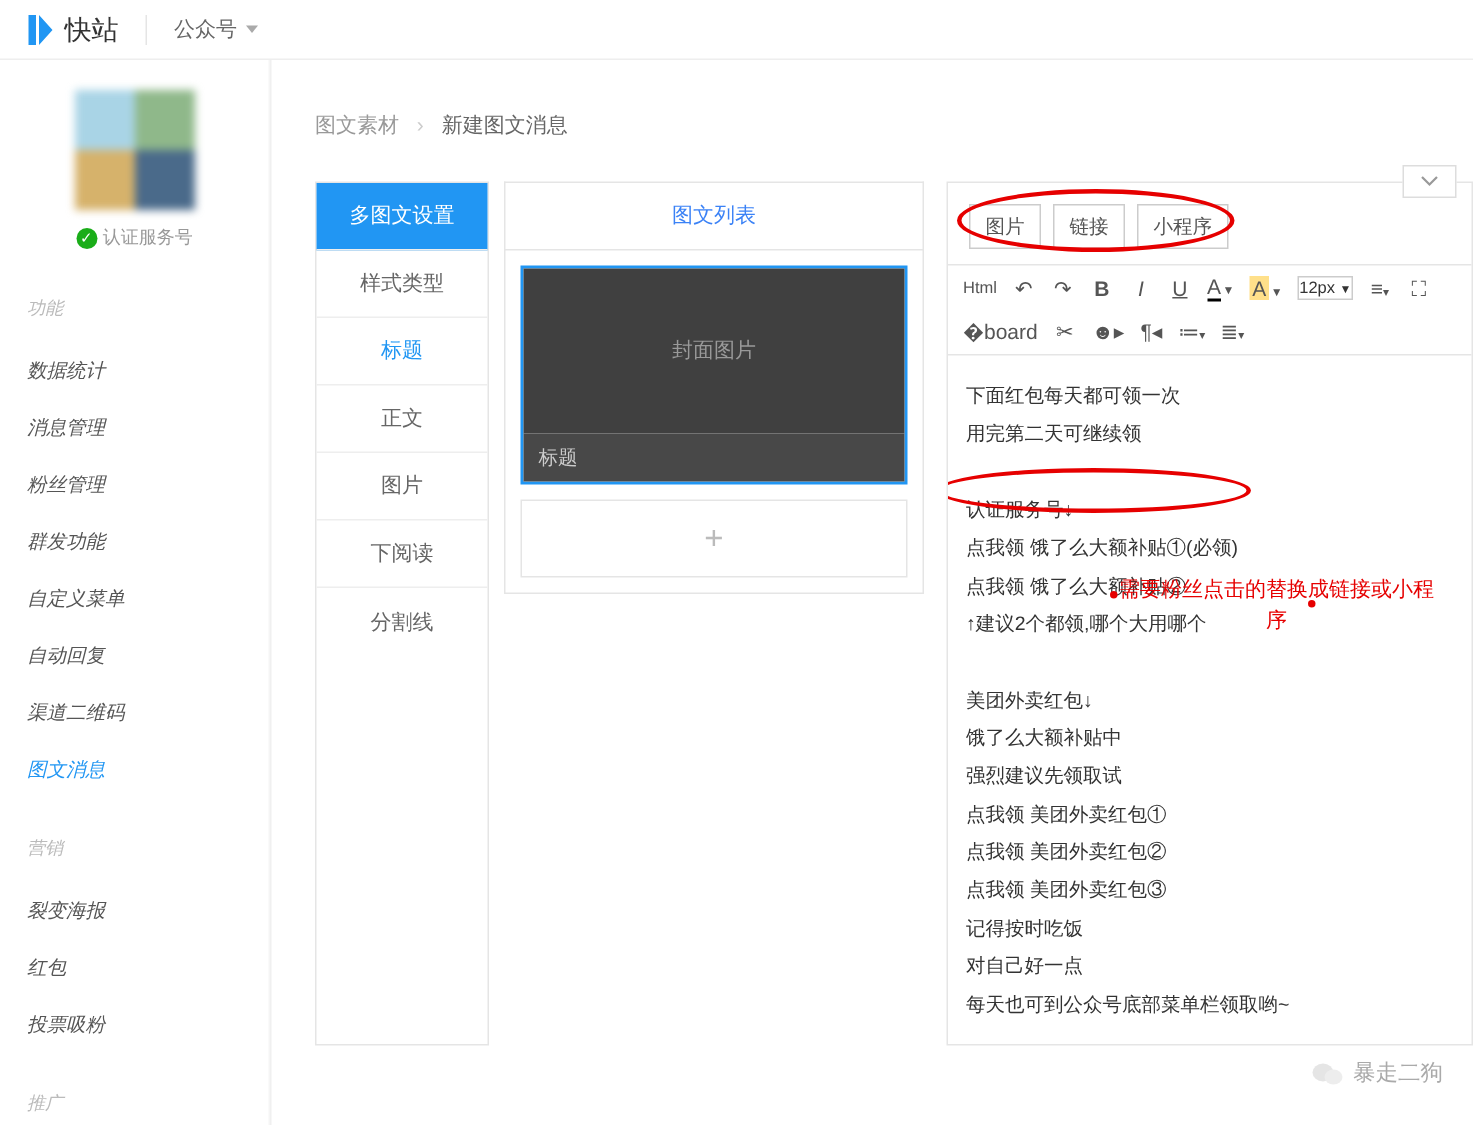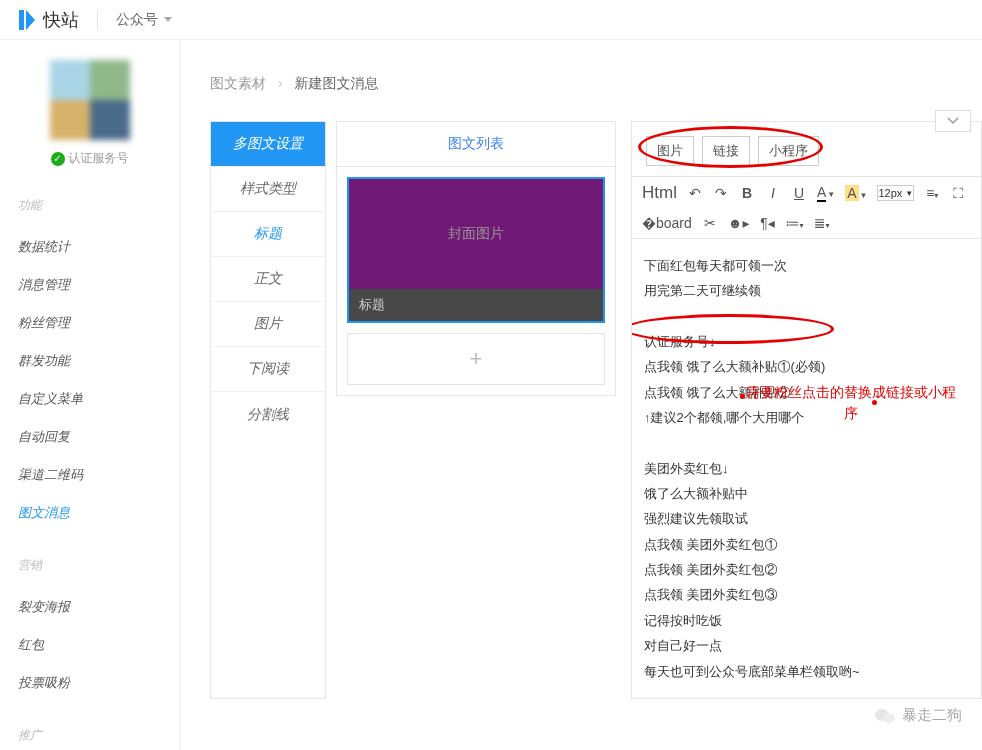--- a/index.html
+++ b/index.html
@@ -22,40 +22,40 @@
 .nav-items { list-style: none; }
 .nav-item { font-size: 13px; color: #555; padding: 10px 0; cursor: pointer; }
 .nav-item.active { color: #2196f3; }
 .content { flex: 1; padding: 35px 0 0 30px; overflow: hidden; background: #fff; position: relative; }
 .content::before { content:""; position:absolute; left:0; top:0; bottom:0; width:1px; background:#f0f0f0; }
 .breadcrumb { font-size: 14px; color: #999; margin-bottom: 28px; }
 .bc-sep { margin: 0 8px; color: #ccc; }
 .bc-current { color: #666; }
 .editor-row { display: flex; gap: 0; }
 .panel-tabs { width: 116px; border: 1px solid #e5e5e5; }
-.panel-tab { height: 45px; display: flex; align-items: center; justify-content: center; font-size: 14px; color: #666; border-bottom: 1px solid #eee; cursor: pointer; font-style: italic; }
+.panel-tab { height: 45px; display: flex; align-items: center; justify-content: center; font-size: 14px; color: #666; border-bottom: 1px solid #eee; cursor: pointer; }
 .panel-tab:last-child { border-bottom: none; }
 .panel-tab.header { background: #2196f3; color: #fff; }
 .panel-tab.selected { color: #2196f3; }
 .preview-col { width: 280px; margin-left: 10px; }
 .preview-header { height: 45px; display: flex; align-items: center; justify-content: center; font-size: 14px; color: #3b82f6; border: 1px solid #e5e5e5; border-bottom: none; }
 .preview-body { border: 1px solid #e5e5e5; padding: 10px; }
 .cover-box { border: 2px solid #2196f3; position: relative; }
-.cover-img { height: 110px; background: #701a75; display: flex; align-items: center; justify-content: center; color: #999; font-size: 14px; }
+.cover-img { height: 110px; background: #404040; display: flex; align-items: center; justify-content: center; color: #999; font-size: 14px; }
 .cover-title { background: #484848; color: #ccc; font-size: 13px; padding: 7px 10px; }
 .add-box { height: 52px; border: 1px solid #e5e5e5; margin-top: 10px; display: flex; align-items: center; justify-content: center; font-size: 22px; color: #bbb; cursor: pointer; }
 .editor-col { flex: 1; margin-left: 15px; border: 1px solid #e5e5e5; min-width: 0; position: relative; }
 .editor-collapse { position: absolute; right: 10px; top: -12px; width: 36px; height: 22px; border: 1px solid #ddd; background: #fff; display: flex; align-items: center; justify-content: center; cursor: pointer; }
 .editor-collapse svg { width: 12px; height: 8px; }
 .insert-tabs { padding: 14px 14px 10px; display: flex; gap: 8px; position: relative; }
 .insert-tab { padding: 5px 10px; border: 1px solid #ccc; font-size: 13px; color: #555; cursor: pointer; background: #fff; }
 .red-ellipse-1 { position: absolute; left: 6px; top: 4px; width: 185px; height: 42px; border: 3px solid #e60000; border-radius: 50%; pointer-events: none; }
 .toolbar { border-top: 1px solid #e5e5e5; border-bottom: 1px solid #e5e5e5; padding: 6px 10px; display: flex; flex-wrap: wrap; gap: 6px 10px; align-items: center; }
 .tb-item { color: #555; font-size: 14px; cursor: pointer; min-width: 16px; text-align: center; font-family: Arial, sans-serif; }
-.tb-html { font-size: 17px; font-family: Arial; }
+.tb-html { font-size: 11px; font-family: Arial; }
 .tb-bold { font-weight: bold; }
 .tb-italic { font-style: italic; }
 .tb-under { text-decoration: underline; }
 .tb-a { display: inline-flex; align-items: baseline; }
 .tb-a .caret { font-size: 8px; margin-left: 1px; }
 .tb-sel { border: 1px solid #ccc; padding: 1px 0; font-size: 11px; display: inline-flex; align-items: center; }
 .tb-sel .caret { font-size: 8px; margin-left: 3px; }
 .tb-row2 { width: 100%; display: flex; gap: 10px; align-items: center; margin-top: 4px; }
 .editor-content { padding: 14px 12px; font-size: 13px; color: #333; line-height: 1.95; overflow: hidden; position: relative; }
 .editor-content p { white-space: nowrap; }

